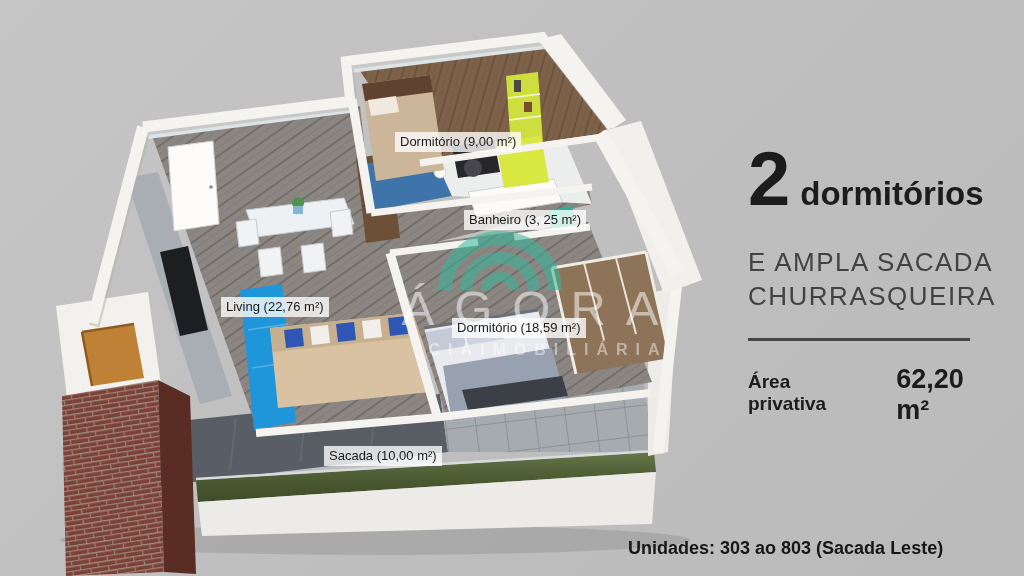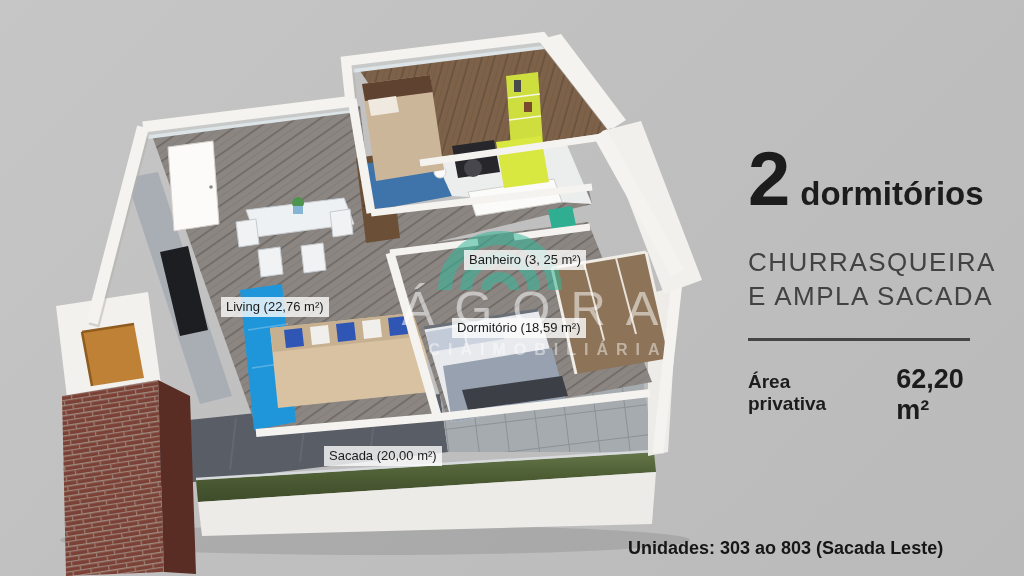--- a/index.html
+++ b/index.html
@@ -199,33 +199,34 @@
     <g opacity="0.55" stroke="#35b89a" fill="none">
       <path d="M445,290 A55,52 0 0 1 555,290" stroke-width="14"></path>
       <path d="M466,290 A34,32 0 0 1 534,290" stroke-width="12"></path>
       <path d="M486,290 A14,13 0 0 1 514,290" stroke-width="10"></path>
     </g>
   </svg>
 
   <div class="wm-title">ÁGORA</div>
   <div class="wm-sub">CIAIMOBILIÁRIA</div>
 
-  <div class="chip" style="left:464px;top:210px;margin-top:40px;">Banheiro (3, 25 m²)</div>
+  <div class="chip" style="left:395px;top:132px;">Dormitório (9,00 m²)</div>
+  <div class="chip" style="left:464px;top:210px;">Banheiro (3, 25 m²)</div>
   <div class="chip" style="left:221px;top:297px;">Living (22,76 m²)</div>
   <div class="chip" style="left:452px;top:318px;">Dormitório (18,59 m²)</div>
-  <div class="chip" style="left:324px;top:446px;">Sacada (20,00 m²)</div>
+  <div class="chip" style="left:324px;top:446px;">Sacada (10,00 m²)</div>
 
   <div class="info-panel">
     <div class="bed-row">
       <span class="bed-num">2</span>
       <span class="bed-label">dormitórios</span>
     </div>
     <div class="features">
+      <div>E AMPLA SACADA</div>
       <div>CHURRASQUEIRA</div>
-      <div>E AMPLA SACADA</div>
     </div>
     <div class="divider"></div>
     <div class="area-row">
       <span class="area-label">Área privativa</span>
       <span class="area-value">62,20 m²</span>
     </div>
   </div>
 
   <div class="footer-units">Unidades: 303 ao 803 (Sacada Leste)</div>
 

